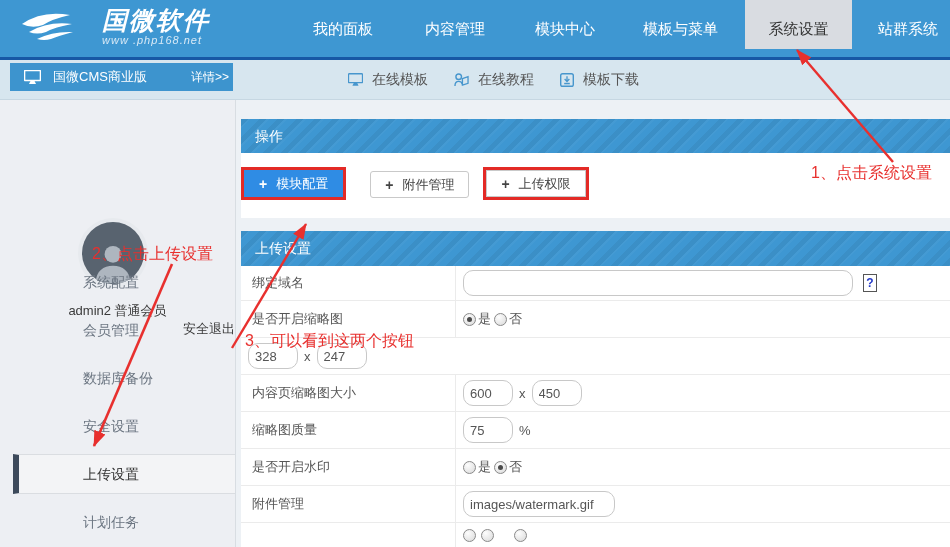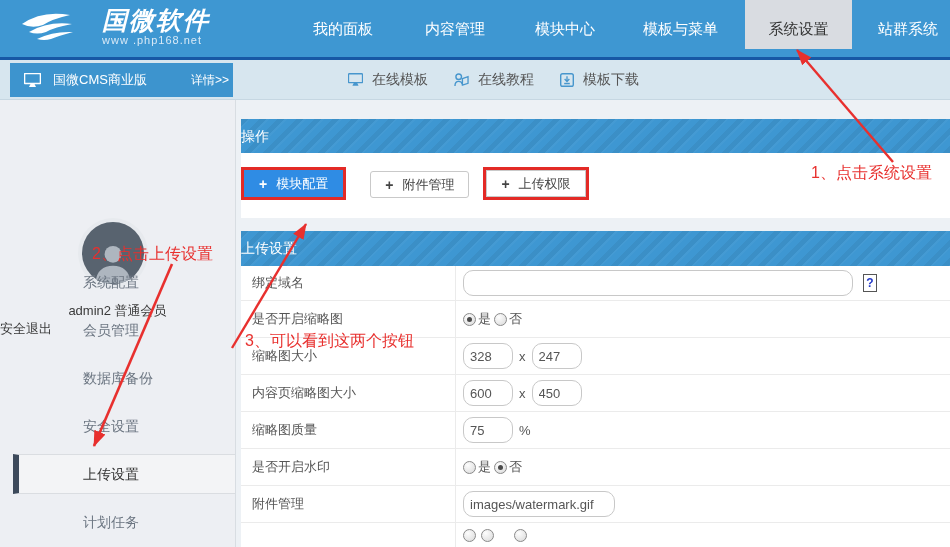--- a/index.html
+++ b/index.html
@@ -6,48 +6,48 @@
   html,body { background:#fff; }
   body { font-family:"Liberation Sans","DejaVu Sans",sans-serif; }
   .page { position:relative; width:950px; height:547px; overflow:hidden; background:#fff; }
 
   
   .topbar { position:absolute; left:0; top:0; width:950px; height:57px; background:#3E97D2; }
   .topline { position:absolute; left:0; top:57px; width:950px; height:3px; background:#1758A5; }
   .logo { position:absolute; left:20px; top:6px; display:flex; align-items:center; }
   .logo-text { margin-left:10px; }
   .logo-title { color:#fff; font-size:25px; font-weight:bold; font-style:italic; letter-spacing:2px; line-height:28px; }
-  .logo-sub { color:#D8E9F6; font-size:11px; letter-spacing:1px; }
+  .logo-sub { color:#D8E9F6; font-size:11px; font-style:italic; letter-spacing:1px; }
   .nav-item { position:absolute; top:0; height:49px; line-height:57px; color:#fff; font-size:15px; cursor:pointer; white-space:nowrap; }
   .nav-item.active { background:#D9DCE1; color:#333; text-align:center; }
 
   
   .subbar { position:absolute; left:0; top:60px; width:950px; height:40px; background:#D7E6EF; border-bottom:1px solid #C6D7E2; }
-  .badge { position:absolute; left:10px; top:3px; width:223px; height:34px; background:#3D94CE; display:flex; align-items:center; cursor:pointer;text-align:center; }
+  .badge { position:absolute; left:10px; top:3px; width:223px; height:28px; background:#3D94CE; display:flex; align-items:center; cursor:pointer;text-align:center; }
   .badge svg { margin-left:14px; }
   .badge-name { color:#fff; font-size:13px; margin-left:12px; }
   .badge-more { color:#fff; font-size:12px; margin-left:auto; margin-right:4px; }
   .sublinks { position:absolute; left:348px; top:0; height:39px; display:flex; align-items:center; }
   .sublink { display:flex; align-items:center; margin-right:26px; cursor:pointer; }
   .sublink svg { margin-right:9px; }
   .sublink span.lbl { font-size:14px; color:#555; }
 
   
   .sidebar { position:absolute; left:0; top:100px; width:236px; height:447px; background:#EDEFF3; border-right:1px solid #D8DDE2; }
   .avatar { position:absolute; left:82px; top:122px; width:62px; height:62px; border-radius:50%; background:#58636F; box-shadow:0 0 0 4px #E7EAEE; display:flex; align-items:flex-end; justify-content:center; overflow:hidden; }
   .uname { position:absolute; left:0; top:202px; width:235px; text-align:center; font-size:13px; color:#3A3A3A; }
-  .logout { position:absolute; left:0; top:220px; width:235px; text-align:left; font-size:13px; color:#3A3A3A; cursor:pointer; }
+  .logout { position:absolute; left:0; top:220px; width:235px; text-align:right; font-size:13px; color:#3A3A3A; cursor:pointer; }
   .sidemenu { position:absolute; left:0; top:158px; width:235px; }
   .side-item { height:48px; line-height:48px; padding-left:83px; font-size:14px; color:#6C7682; cursor:pointer; }
   .side-item.active { height:40px; line-height:38px; margin:4px 0 4px 13px; background:#F3F4F6; border:1px solid #DADDE1; border-right:none; border-left:6px solid #3D4A5B; padding-left:64px; color:#333; }
 
   
   .main { position:absolute; left:236px; top:100px; width:714px; height:447px; background:#EDF1F5; }
   .section { margin-left:5px; }
-  .sec-header { height:34px; line-height:34px; padding-left:0; color:#fff; font-size:14px;
+  .sec-header { height:34px; line-height:34px; padding-left:14px; color:#fff; font-size:14px;
     background-color:#3E97D2;
     background-image:repeating-linear-gradient(135deg, rgba(0,0,0,0.055) 0px, rgba(0,0,0,0.055) 5px, rgba(255,255,255,0.03) 5px, rgba(255,255,255,0.03) 7px, transparent 7px, transparent 13px); }
   .ops { margin-top:19px; }
   .ops-body { background:#fff; height:65px; display:flex; align-items:flex-start; padding-top:14px; }
   .ring { border:3px solid #E32A26; display:inline-flex; }
   .btn { height:27px; font-size:13px; padding:0 14px; border-radius:3px; display:inline-flex; align-items:center; cursor:pointer; white-space:nowrap; }
   .btn .plus { margin-right:9px; font-weight:bold; font-size:14px; }
   .btn-primary { background:#2F8CE4; border:1px solid #2F8CE4; color:#fff; border-radius:0; }
   .btn-default { background:#fff; border:1px solid #C9C9C9; color:#444; }
   .m-attach { margin-left:24px; margin-top:4px; }
@@ -203,21 +203,20 @@
           <div class="flabel">是否开启缩略图</div>
           <div class="fvalue">
             <span class="cradio checked"></span>
             <span class="ropt">是</span>
             <span class="cradio"></span>
             <span class="ropt">否</span>
           </div>
         </div>
 
         <div class="frow">
-          <div class="flabel">缩略图大小</div>
           <div class="fvalue">
             <input class="tin w-sm" type="text" value="328" style="">
             <span class="sep">x</span>
             <input class="tin w-sm" type="text" value="247" style="">
           </div>
         </div>
 
         <div class="frow">
           <div class="flabel">内容页缩略图大小</div>
           <div class="fvalue">

